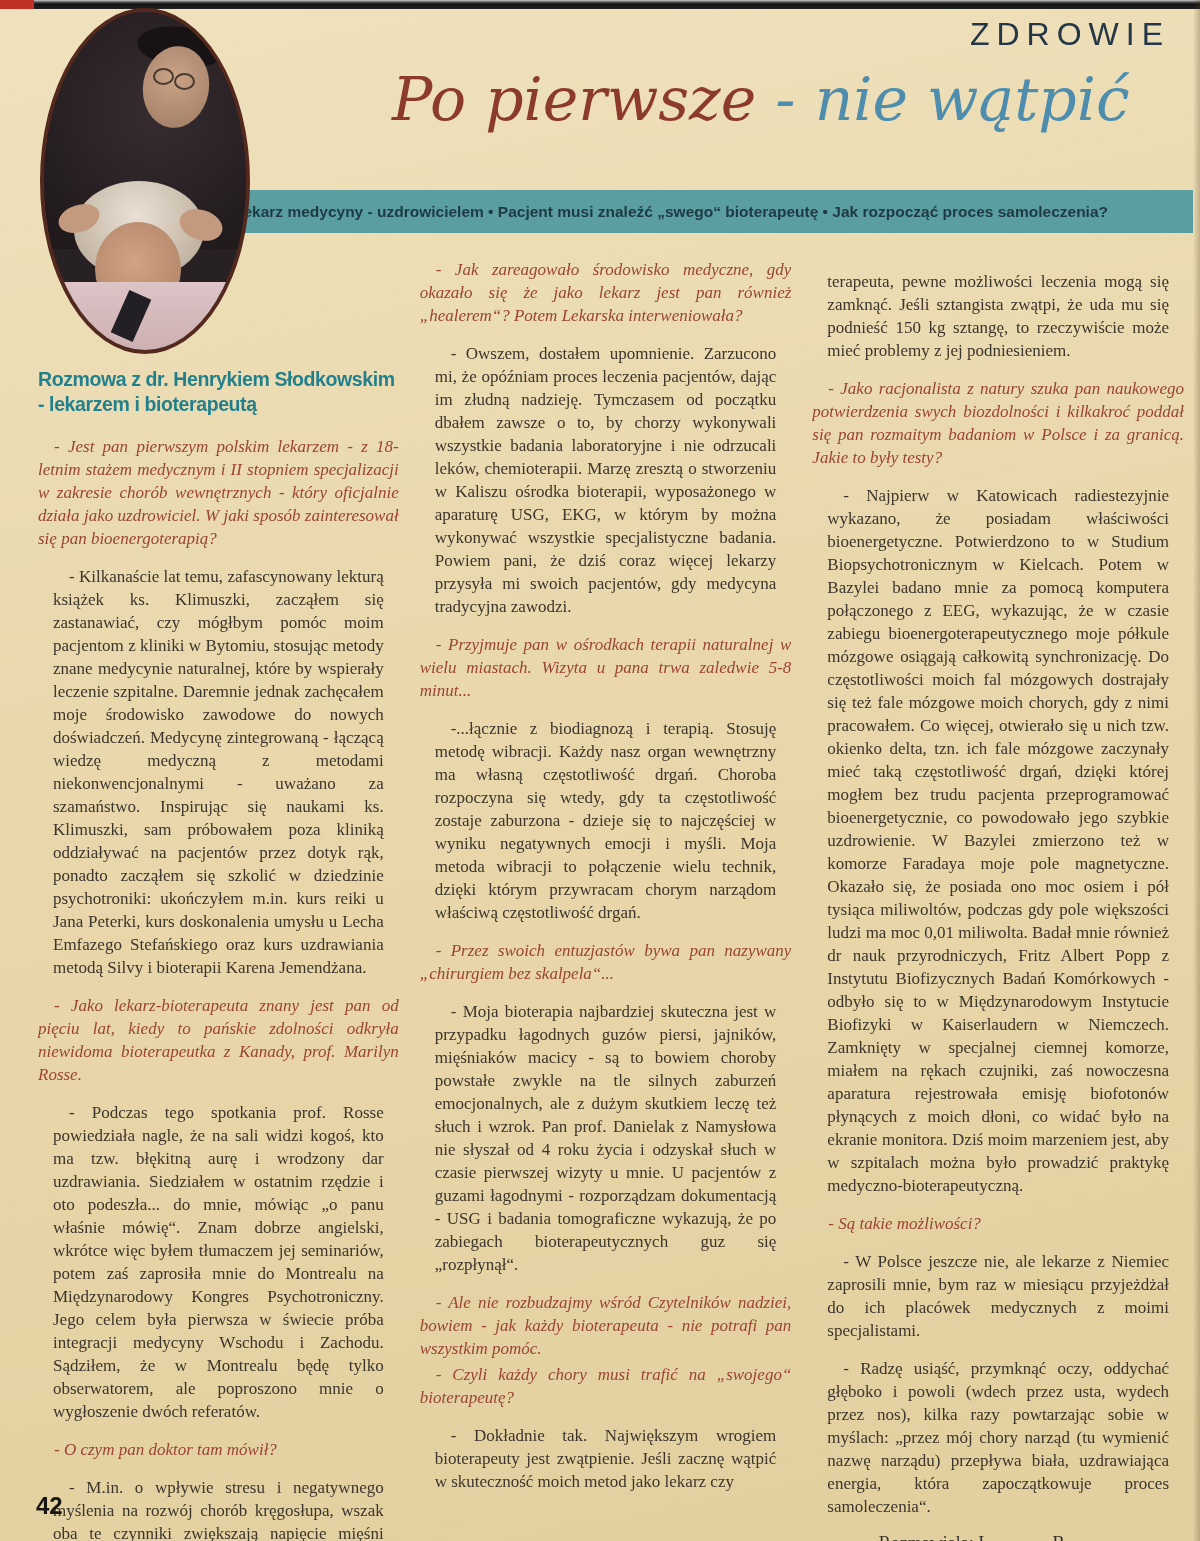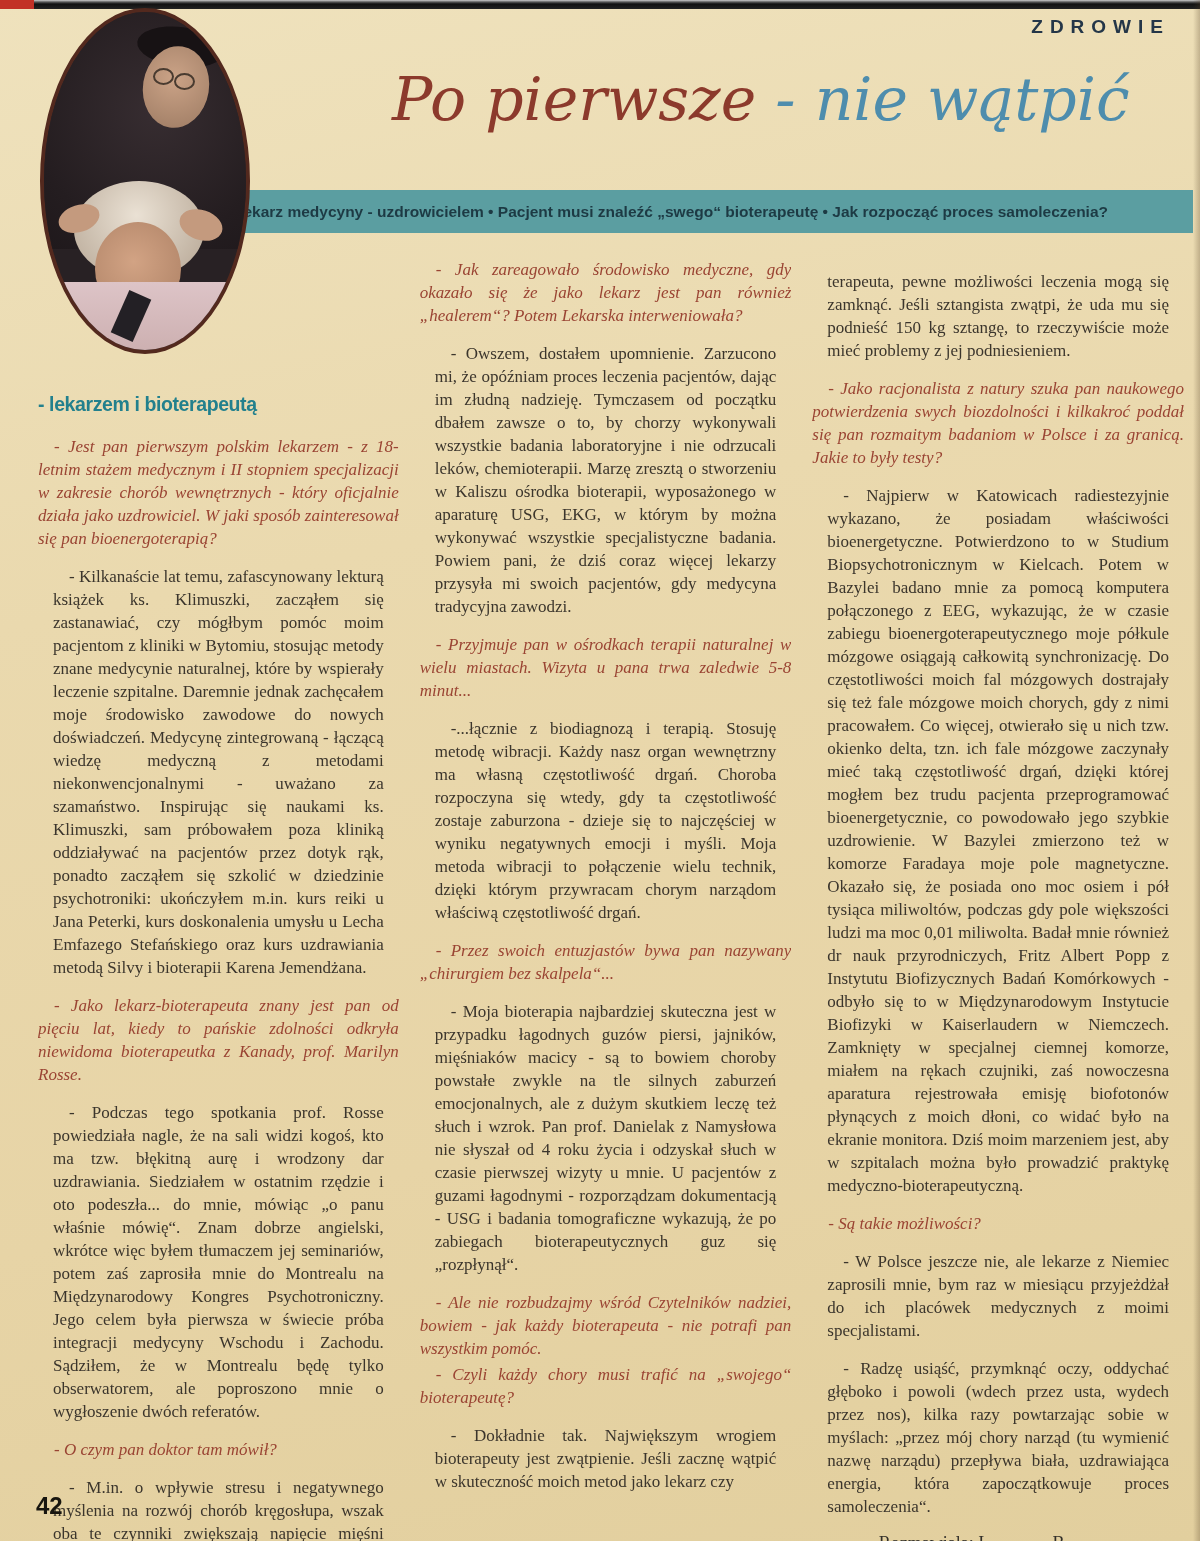--- a/index.html
+++ b/index.html
@@ -18,22 +18,22 @@
 
   
   .top-strip {
     position:absolute; top:0; left:0; width:100%; height:9px;
     background:linear-gradient(180deg,#cfcfcf 0px,#5a5a5a 2px,#111 4px,#222 9px);
   }
   .corner-mark { position:absolute; top:0; left:0; width:34px; height:9px; background:#c23126; }
 
   .section-label {
     position:absolute; top:16px; right:30px;
-    font-family:"Liberation Sans", sans-serif; font-weight:bold;
-    font-size:19px; letter-spacing:7px; color:#243648;
+    font-family:"Liberation Sans", sans-serif; font-weight:normal;
+    font-size:32px; letter-spacing:7px; color:#243648;
   }
 
   .article-title {
     position:absolute; top:66px; left:392px; width:700px; margin:0;
     text-align:center; font-family:"DejaVu Serif", serif; font-style:italic;
     font-weight:500; font-size:60px; line-height:1.1; white-space:nowrap;
   }
   .t-red { color:#8c3a2c; }
   .t-blue { color:#4e8dad; }
 
@@ -133,21 +133,21 @@
     <div class="woman-hair"></div>
     <div class="hand-left"></div>
     <div class="hand-right"></div>
     <div class="woman-face"></div>
     <div class="sweater"></div>
     <div class="strap"></div>
   </div>
 
   <div class="columns">
     <div class="col col-1">
-      <h2 class="col-heading"><br><span>- lekarzem i bioterapeutą</span></h2>
+      <h2 class="col-heading"><span>Rozmowa z dr. Henrykiem Słodkowskim</span><br><span>- lekarzem i bioterapeutą</span></h2>
       <div class="blocks">
           <p class="q">- Jest pan pierwszym polskim lekarzem - z 18-letnim stażem medycznym i II stopniem specjalizacji w zakresie chorób wewnętrznych - który oficjalnie działa jako uzdrowiciel. W jaki sposób zainteresował się pan bioenergoterapią?</p>
           <p class="a">- Kilkanaście lat temu, zafascynowany lekturą książek ks. Klimuszki, zacząłem się zastanawiać, czy mógłbym pomóc moim pacjentom z kliniki w Bytomiu, stosując metody znane medycynie naturalnej, które by wspierały leczenie szpitalne. Daremnie jednak zachęcałem moje środowisko zawodowe do nowych doświadczeń. Medycynę zintegrowaną - łączącą wiedzę medyczną z metodami niekonwencjonalnymi - uważano za szamaństwo. Inspirując się naukami ks. Klimuszki, sam próbowałem poza kliniką oddziaływać na pacjentów przez dotyk rąk, ponadto zacząłem się szkolić w dziedzinie psychotroniki: ukończyłem m.in. kurs reiki u Jana Peterki, kurs doskonalenia umysłu u Lecha Emfazego Stefańskiego oraz kurs uzdrawiania metodą Silvy i bioterapii Karena Jemendżana.</p>
           <p class="q">- Jako lekarz-bioterapeuta znany jest pan od pięciu lat, kiedy to pańskie zdolności odkryła niewidoma bioterapeutka z Kanady, prof. Marilyn Rosse.</p>
           <p class="a">- Podczas tego spotkania prof. Rosse powiedziała nagle, że na sali widzi kogoś, kto ma tzw. błękitną aurę i wrodzony dar uzdrawiania. Siedziałem w ostatnim rzędzie i oto podeszła... do mnie, mówiąc „o panu właśnie mówię“. Znam dobrze angielski, wkrótce więc byłem tłumaczem jej seminariów, potem zaś zaprosiła mnie do Montrealu na Międzynarodowy Kongres Psychotroniczny. Jego celem była pierwsza w świecie próba integracji medycyny Wschodu i Zachodu. Sądziłem, że w Montrealu będę tylko obserwatorem, ale poproszono mnie o wygłoszenie dwóch referatów.</p>
           <p class="q">- O czym pan doktor tam mówił?</p>
           <p class="a">- M.in. o wpływie stresu i negatywnego myślenia na rozwój chorób kręgosłupa, wszak oba te czynniki zwiększają napięcie mięśni przykręgosłupowych - skutkiem tego może być przesunięcie kręgów i ich ucisk na określone nerwy. A pamiętajmy, że kręgosłup posiada połączenia z całym organizmem.</p>
         </div>
     </div>
     <div class="col col-2">

